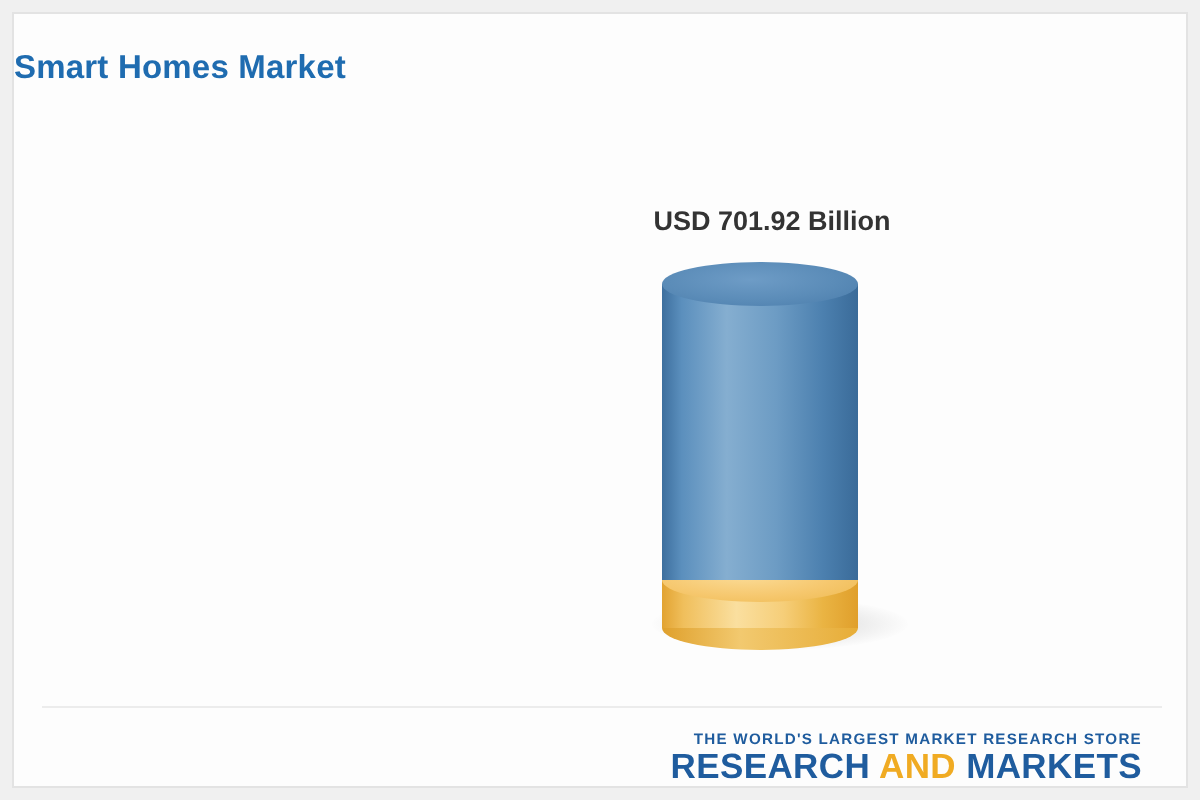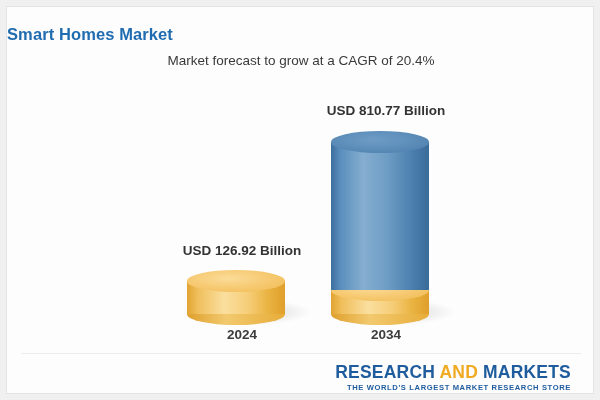--- a/index.html
+++ b/index.html
@@ -175,61 +175,45 @@
     letter-spacing: 0.62px;
     margin-top: 2px;
   }
 </style>
 </head>
 <body>
 
 <div id="card">
 
   <div id="chart-title">Smart Homes Market</div>
-  <div id="chart-subtitle">Market forecast to grow at a CAGR of 20.4%</div>
 
   <div id="plot">
 
-    <div class="bar-group" style="left:125px; width:220px; height:340px;">
-
-      <div class="value-label" style="left:0; top:236px;">USD 126.92 Billion</div>
+
+    <div class="bar-group" style="left:269px; width:220px; height:340px;">
+
+      <div class="value-label" style="left:0; top:96px;">USD 701.92 Billion</div>
 
       <div class="cyl-shadow" style="left:50px; top:292px; width:128px; height:26px;"></div>
 
       <div class="cyl-bottom yellow-bottom" style="left:55px; top:296px; width:98px; height:22px;"></div>
 
-      <div class="cyl-body yellow-body-fix" style="left:55px; top:274px; width:98px; height:33px;"></div>
-
-      <div class="cyl-top yellow-top" style="left:55px; top:263px; width:98px; height:22px;"></div>
-
-      <div class="cat-label" style="left:0; top:320px;">2024</div>
+      <div class="cyl-body yellow-body-fix" style="left:55px; top:283px; width:98px; height:24px;"></div>
+
+      <div class="cyl-top yellow-top" style="left:55px; top:272px; width:98px; height:22px;"></div>
+
+      <div class="cyl-body blue-body" style="left:55px; top:135px; width:98px; height:148px;"></div>
+
+      <div class="cyl-top blue-top" style="left:55px; top:124px; width:98px; height:22px;"></div>
+
     </div>
 
-    <div class="bar-group" style="left:269px; width:220px; height:340px;">
-
-      <div class="value-label" style="left:0; top:96px;">USD 810.77 Billion</div>
-
-      <div class="cyl-shadow" style="left:50px; top:292px; width:128px; height:26px;"></div>
-
-      <div class="cyl-bottom yellow-bottom" style="left:55px; top:296px; width:98px; height:22px;"></div>
-
-      <div class="cyl-body yellow-body-fix" style="left:55px; top:283px; width:98px; height:24px;"></div>
-
-      <div class="cyl-top yellow-top" style="left:55px; top:272px; width:98px; height:22px;"></div>
-
-      <div class="cyl-body blue-body" style="left:55px; top:135px; width:98px; height:148px;"></div>
-
-      <div class="cyl-top blue-top" style="left:55px; top:124px; width:98px; height:22px;"></div>
-
-      <div class="cat-label" style="left:0; top:320px;">2034</div>
-    </div>
-
   </div>
 
   <div id="footer-divider"></div>
 
 
   <div id="logo">
+    <div id="logo-tag">THE WORLD'S LARGEST MARKET RESEARCH STORE</div>
     <div id="logo-main"><span>RESEARCH</span> <span class="accent">AND</span> <span>MARKETS</span></div>
-    <div id="logo-tag">THE WORLD'S LARGEST MARKET RESEARCH STORE</div>
   </div>
 
 </div>
 
 </body></html>

